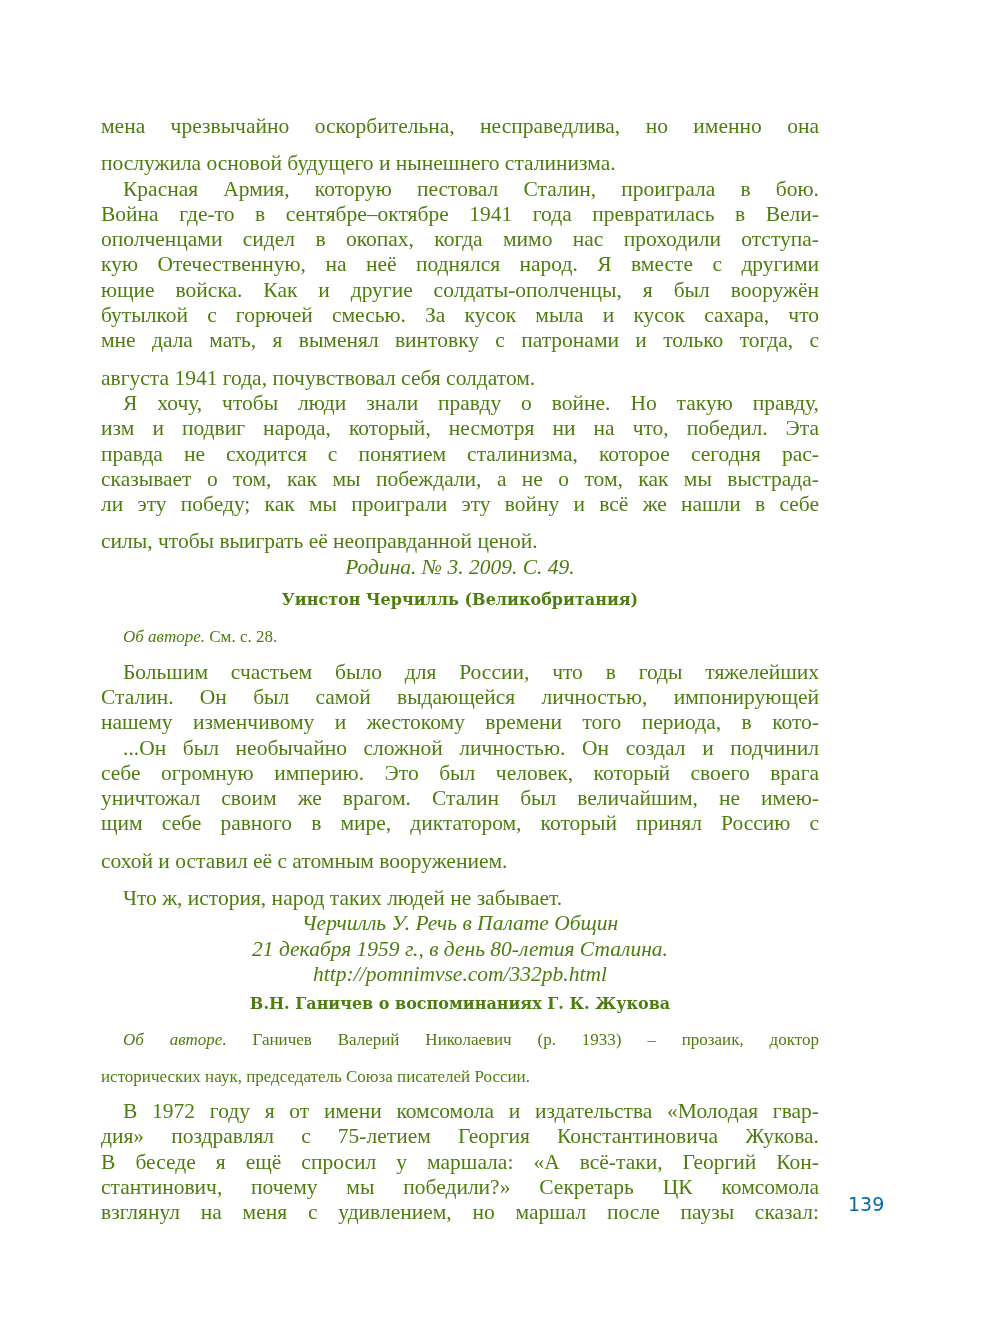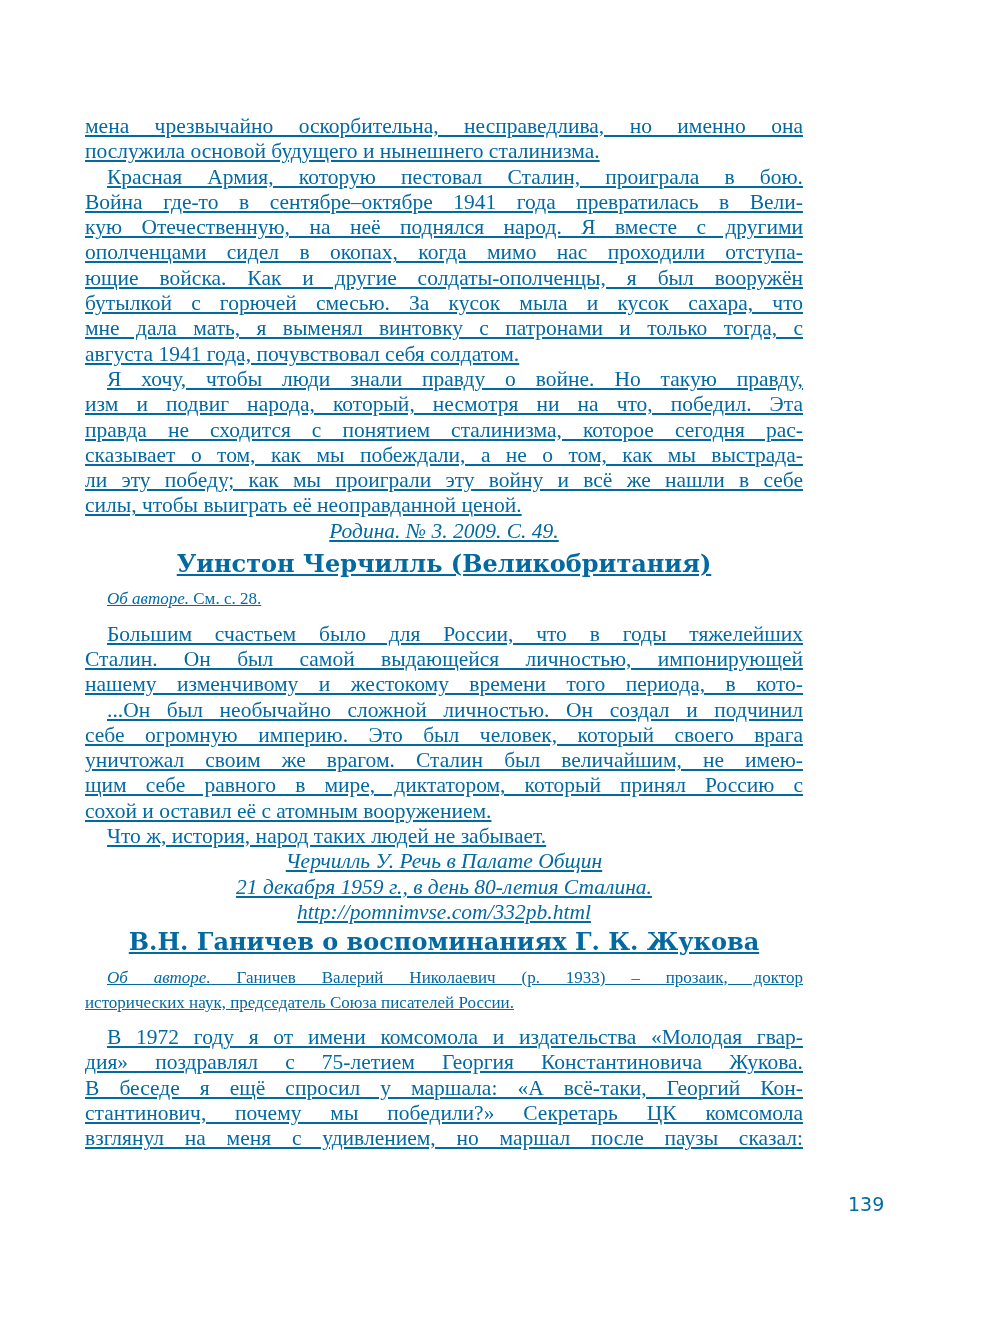--- a/index.html
+++ b/index.html
@@ -1,30 +1,29 @@
 <!DOCTYPE html>
 <html><head>
 <meta charset="utf-8">
 <style>
   html, body { margin: 0; padding: 0; background: #ffffff; }
   body { width: 985px; height: 1329px; position: relative; overflow: hidden; }
   .page {
-    position: absolute; left: 85px; top: 114px; width: 718px;
+    position: absolute; left: 101px; top: 114px; width: 718px;
     font-family: "Liberation Serif", "DejaVu Serif", serif;
-    font-size: 21.5px; line-height: 25.3px; color: #0369a1;
+    font-size: 21.5px; line-height: 25.3px; color: #4d7c0f;
     text-align: justify;
-    text-decoration: underline;
   }
   .line { display: block; white-space: nowrap; text-align-last: justify; text-align: justify; height: 25.3px; }
-  .line.last { text-align-last: left; }
+  .line.last { text-align-last: left; margin-top: 12px; }
   .line.indent { padding-left: 22px; }
   .source { text-align: center; font-style: italic; white-space: nowrap; height: 25.3px; }
   .heading {
     text-align: center; font-weight: bold; font-family: "DejaVu Serif", serif;
-    font-size: 24px; height: 25.3px; margin: 7px 0 10px 0;
+    font-size: 16px; height: 25.3px; margin: 7px 0 10px 0;
   }
   .about { font-size: 17px; }
   .about i { font-style: italic; }
   .gap { height: 10px; }
   .pagenum {
     position: absolute; left: 848px; top: 1193px;
     font-family: "DejaVu Sans", sans-serif; font-size: 19px; color: #0369a1;
   }
 </style>
 </head>
@@ -33,22 +32,22 @@
 <div class="page">
 
   <div>
     <span class="line">мена чрезвычайно оскорбительна, несправедлива, но именно она</span>
     <span class="line last">послужила основой будущего и нынешнего сталинизма.</span>
   </div>
 
   <div>
     <span class="line indent">Красная Армия, которую пестовал Сталин, проиграла в бою.</span>
     <span class="line">Война где-то в сентябре–октябре 1941 года превратилась в Вели-</span>
+    <span class="line">ополченцами сидел в окопах, когда мимо нас проходили отступа-</span>
     <span class="line">кую Отечественную, на неё поднялся народ. Я вместе с другими</span>
-    <span class="line">ополченцами сидел в окопах, когда мимо нас проходили отступа-</span>
     <span class="line">ющие войска. Как и другие солдаты-ополченцы, я был вооружён</span>
     <span class="line">бутылкой с горючей смесью. За кусок мыла и кусок сахара, что</span>
     <span class="line">мне дала мать, я выменял винтовку с патронами и только тогда, с</span>
     <span class="line last">августа 1941 года, почувствовал себя солдатом.</span>
   </div>
 
   <div>
     <span class="line indent">Я хочу, чтобы люди знали правду о войне. Но такую правду,</span>
     <span class="line">изм и подвиг народа, который, несмотря ни на что, победил. Эта</span>
     <span class="line">правда не сходится с понятием сталинизма, которое сегодня рас-</span>

